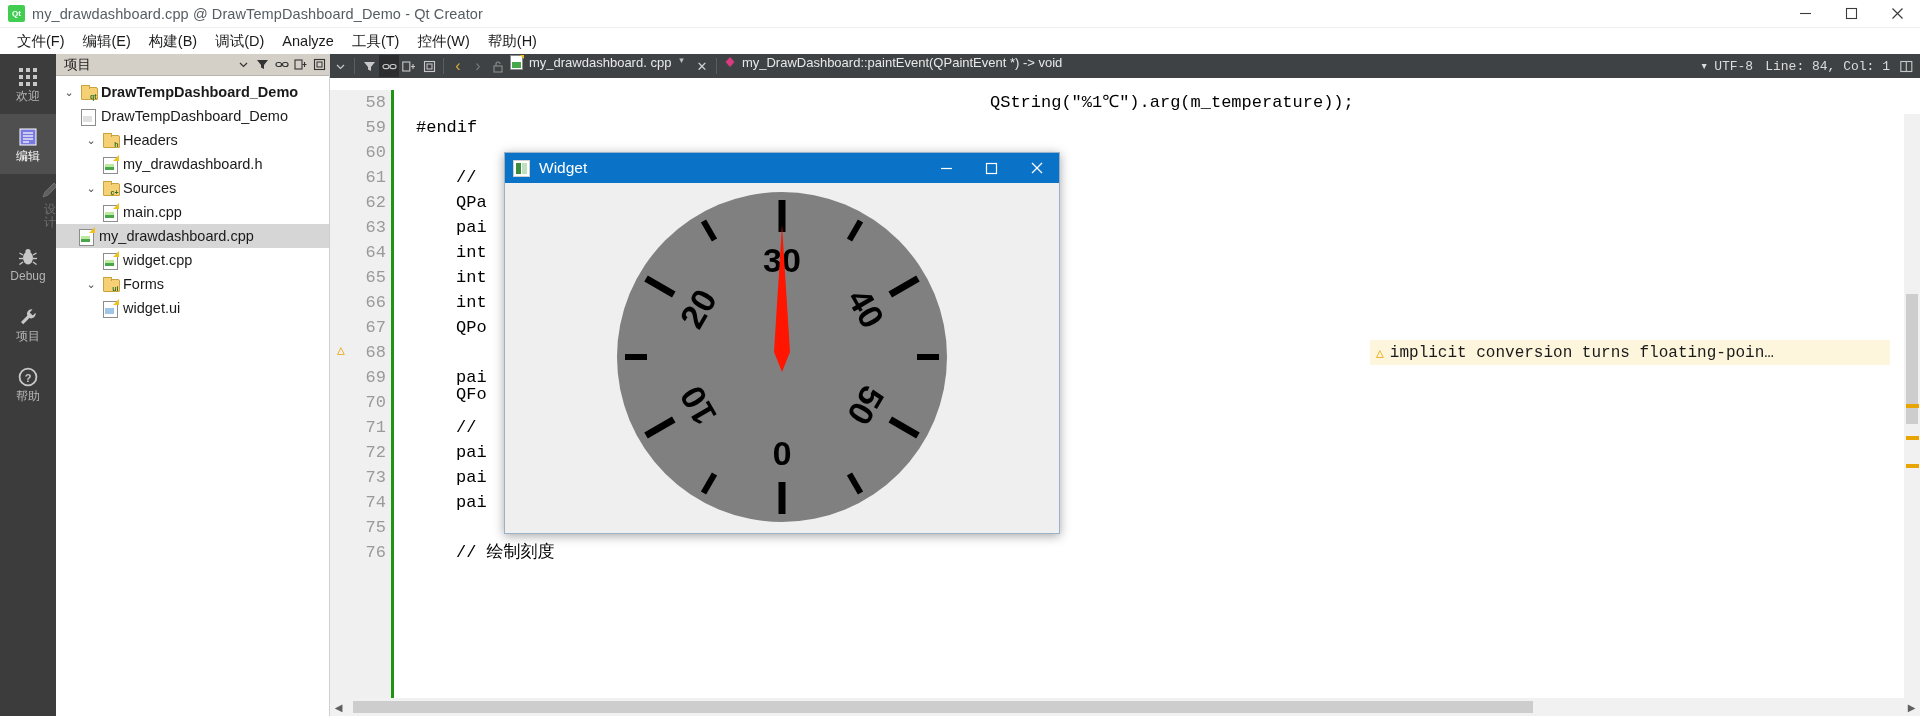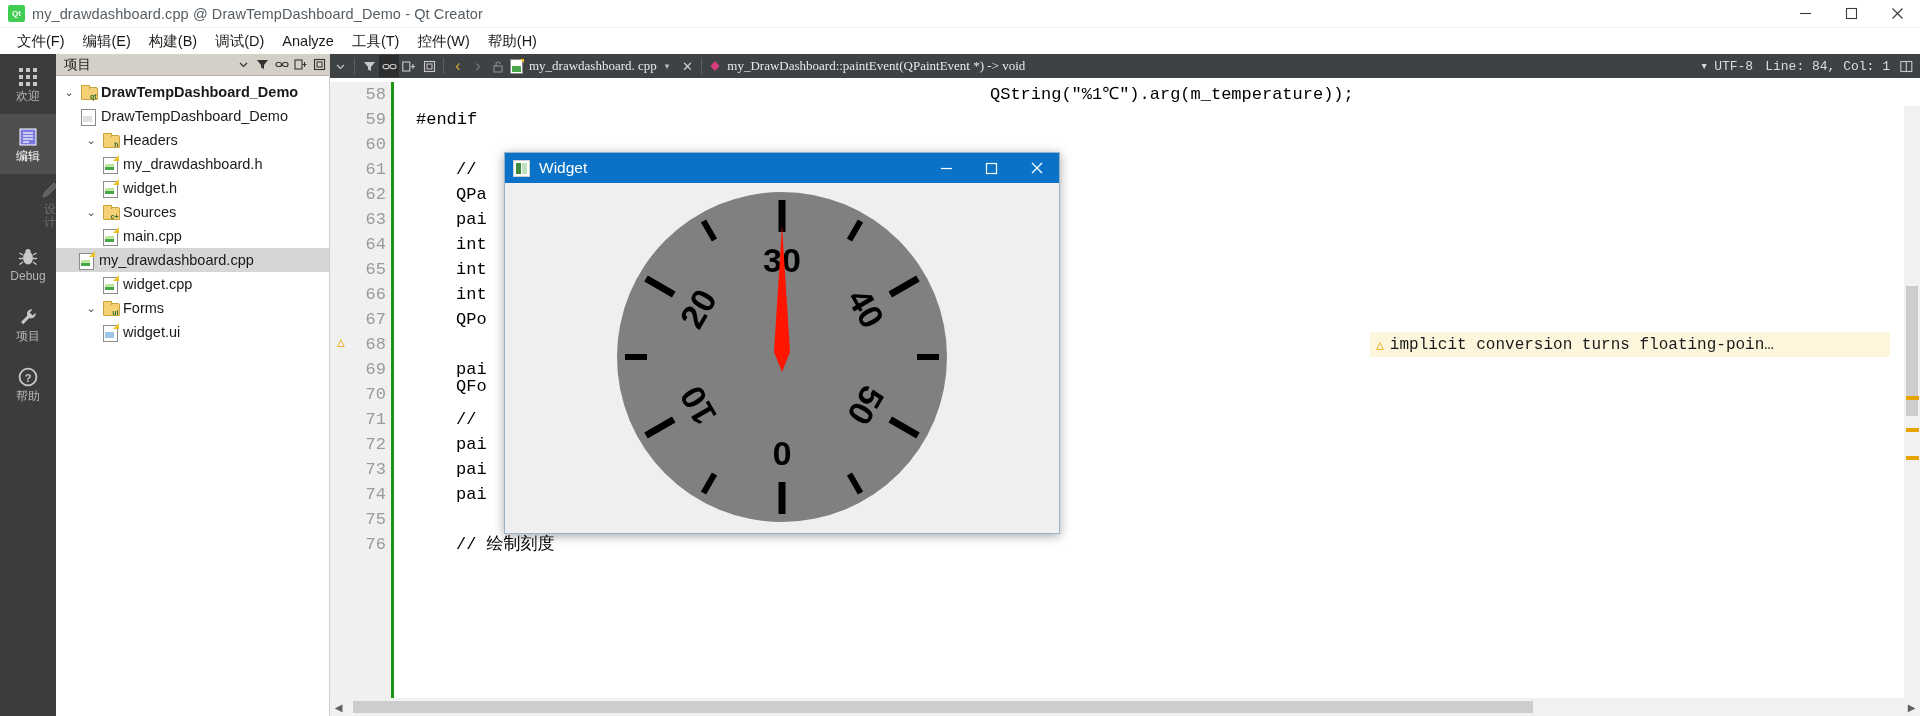--- a/index.html
+++ b/index.html
@@ -128,34 +128,34 @@
     background:#3f4245; display:flex; align-items:center; color:#d8d8d8;
     font-size:13px; font-family:"Liberation Sans", sans-serif;
   }
   .edtoolbar .tbtn {
     width:20px; height:22px; display:flex; align-items:center; justify-content:center;
     color:#c8c8c8; flex:0 0 auto;
   }
   .edtoolbar .tbtn.on { background:#2b2d2f; }
   .edtoolbar .sep { width:1px; height:16px; background:#5b5e61; margin:0 4px; }
   .combo {
-    display:flex; align-items:center; height:22px; padding:0 2px;
-    font-family:Liberation Serif, serif; font-size:13px;
+    display:flex; align-items:flex-start; height:22px; padding:0 2px;
+    font-family:Liberation Sans, sans-serif; font-size:13px;
     color:#e8e8e8; white-space:nowrap;
   }
   .combo .cico { margin-right:5px; display:flex; align-items:center; }
   .combo .caret { margin:0 6px 0 8px; color:#bdbdbd; font-size:9px; }
   .statusright {
     margin-left:auto; display:flex; align-items:center; gap:0;
     font-family:"Liberation Mono","DejaVu Sans Mono",monospace; font-size:13px;
     color:#dcdcdc; padding-right:4px;
   }
   .statusright .seg { padding:0 6px;text-align:right; }
 
-  .codearea { position:absolute; left:0; top:28px; width:1590px; height:620px; background:#ffffff; }
+  .codearea { position:absolute; left:0; top:36px; width:1590px; height:620px; background:#ffffff; }
   .lnum-col {
     position:absolute; left:0; top:0; width:62px; height:620px;
     background:#f0f0f0; border-right:none;
   }
   .greenbar { position:absolute; left:61px; top:0; width:3px; height:620px; background:#1a9612; }
   .code-lines { position:absolute; left:0; top:0; width:1590px; height:620px; }
   .cline { position:relative; height:25px; font-family:"Liberation Mono","DejaVu Sans Mono",monospace; font-size:17px; }
   .cline .ln {
     position:absolute; left:0; top:0; width:56px; text-align:right;
     color:#9a9a9a; font-size:17px; line-height:25px;
@@ -404,28 +404,20 @@
 
       <div class="trow ind2">
         <span class="ico">
           <span class="fic">
               <span class="pen"></span>
             </span>
         </span>
         <span class="nm">my_drawdashboard.h</span>
       </div>
 
-      <div class="trow ind2">
-        <span class="ico">
-          <span class="fic">
-              <span class="pen"></span>
-            </span>
-        </span>
-        <span class="nm">widget.h</span>
-      </div>
 
       <div class="trow" style="padding-left:26px;">
         <span class="arrow">⌄</span>
         <span class="ico">
           <span class="fld">
               <span class="tag">c+</span>
             </span>
         </span>
         <span class="nm">Sources</span>
       </div>

